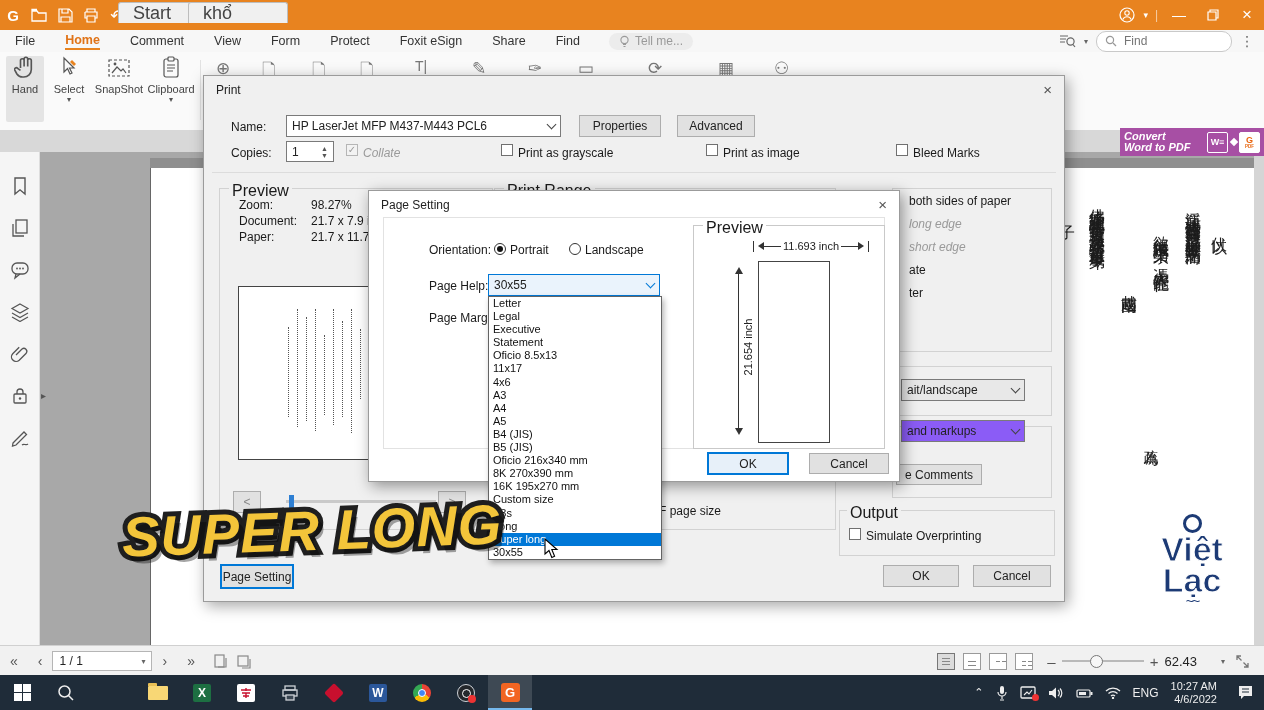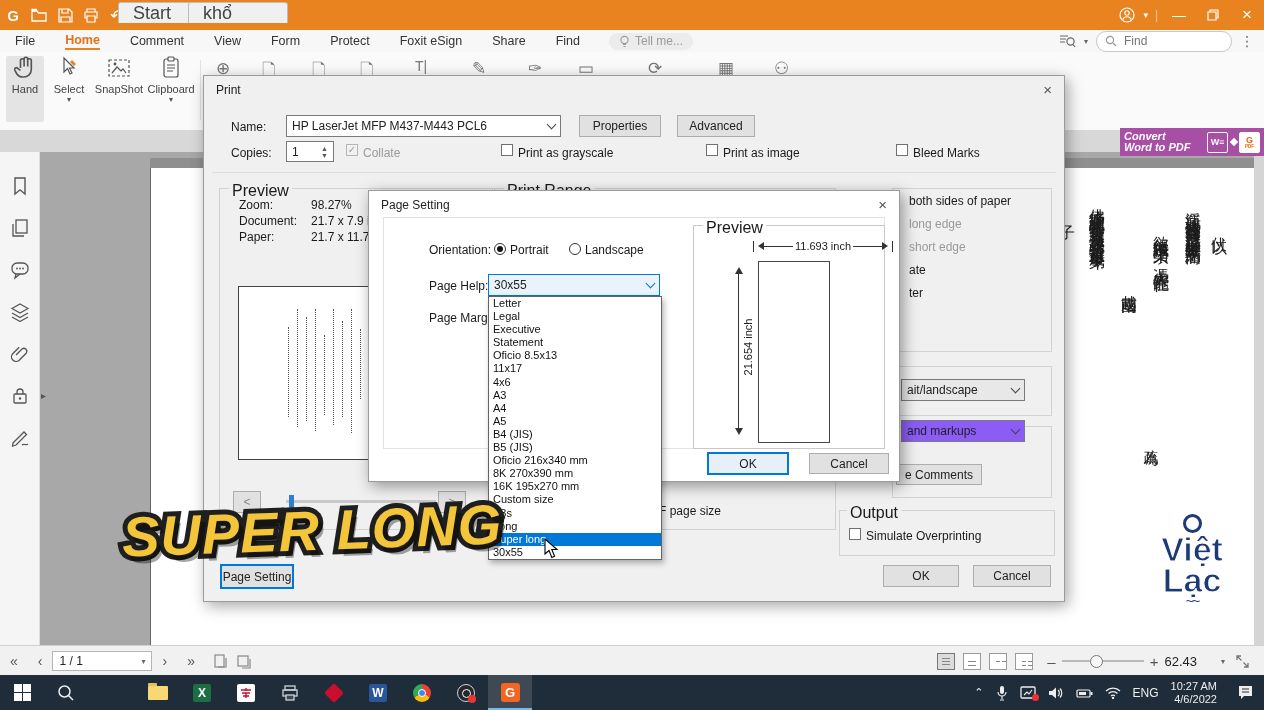--- a/index.html
+++ b/index.html
@@ -58,21 +58,21 @@
   .wbtn.focus{border:1px solid #0078d7;box-shadow:0 0 0 1px #0078d7;}
   .combo{background:#fff;border:1px solid #7a7a7a;display:flex;align-items:center;padding:0 5px;font-size:12px;box-sizing:border-box;}
   .chev{width:6px;height:6px;border-right:1.4px solid #444;border-bottom:1.4px solid #444;transform:rotate(45deg);margin-left:auto;margin-top:-4px;}
   .cb{width:12px;height:12px;border:1px solid #707070;background:#fff;display:inline-block;box-sizing:border-box;}
   .cb.dis{border-color:#b5b5b5;background:#f2f2f2;color:#9a9a9a;font-size:10px;line-height:10px;text-align:center;}
   .radio{width:12px;height:12px;border:1px solid #333;border-radius:50%;background:#fff;box-sizing:border-box;}
   .radio.sel::after{content:"";display:block;width:6px;height:6px;margin:2px;border-radius:50%;background:#111;}
   .grp{border:1px solid #d2d2d2;}
   .grp-lbl{position:absolute;background:#f0f0f0;padding:0 3px;font-size:16px;color:#1a1a1a;}
   .flabel{font-size:12px;color:#1a1a1a;white-space:nowrap;}
-  .fgray{color:#9a9a9a;}
+  .fgray{color:#9a9a9a;font-style:italic;}
   
   .thumb{background:#fff;border:1px solid #444;}
   .minirow{position:absolute;display:flex;gap:7px;}
   .minicol{width:1px;border-right:1px dotted #555;}
   .slider-track{background:#c9c9c9;height:3px;}
   .slider-handle{background:#2e7fd3;width:5px;height:13px;}
   
   .psdlg{background:#fff;border:1px solid #9b9b9b;box-shadow:3px 4px 14px rgba(0,0,0,.4);}
   .ps-inner{border:1px solid #e2e2e2;}
   .combo-open{background:#eaf3fc;border:1px solid #0078d7;}
@@ -498,21 +498,21 @@
         <div class="ps-opt"><span>16K 195x270 mm</span></div>
         <div class="ps-opt"><span>Custom size</span></div>
         <div class="ps-opt"><span>A3s</span></div>
         <div class="ps-opt"><span>Long</span></div>
         <div class="ps-opt selected"><span>Super long</span></div>
         <div class="ps-opt"><span>30x55</span></div>
       </div>
 
     <div class="abs grp" style="left:324px;top:34px;width:190px;height:222px;border-color:#c9c9c9;"></div>
     <div class="abs grp-lbl" style="left:334px;top:28px;background:#fff;">Preview</div>
-    <div class="abs dim-h" style="left:384px;top:49px;width:140px;">
+    <div class="abs dim-h" style="left:384px;top:49px;width:116px;">
       <span class="bar"></span>
         <span class="arr-l"></span>
         <span class="line"></span>
       <span style="padding:0 2px;">11.693 inch</span>
       <span class="line"></span>
         <span class="arr-r"></span>
         <span class="bar"></span>
     </div>
     <div class="abs" style="left:389px;top:70px;width:70px;height:180px;border:1px solid #444;background:#fff;"></div>
     <div class="abs" style="left:369px;top:72px;height:176px;display:flex;flex-direction:column;align-items:center;">

